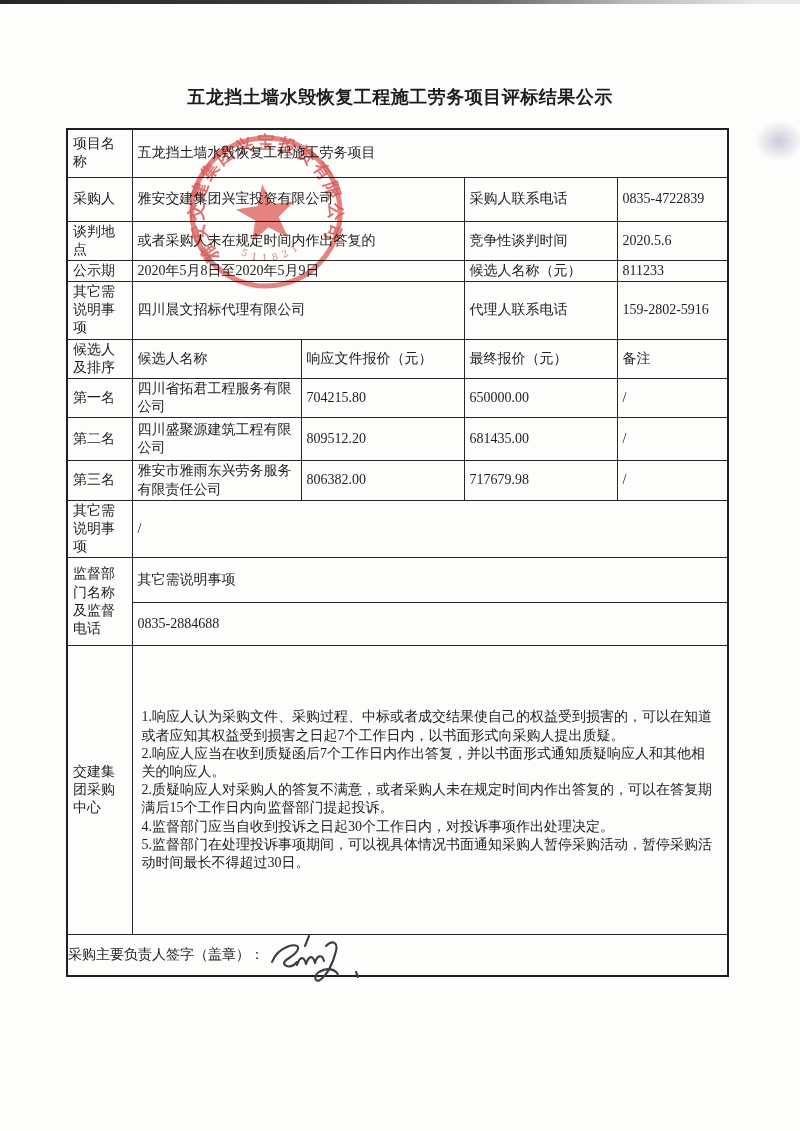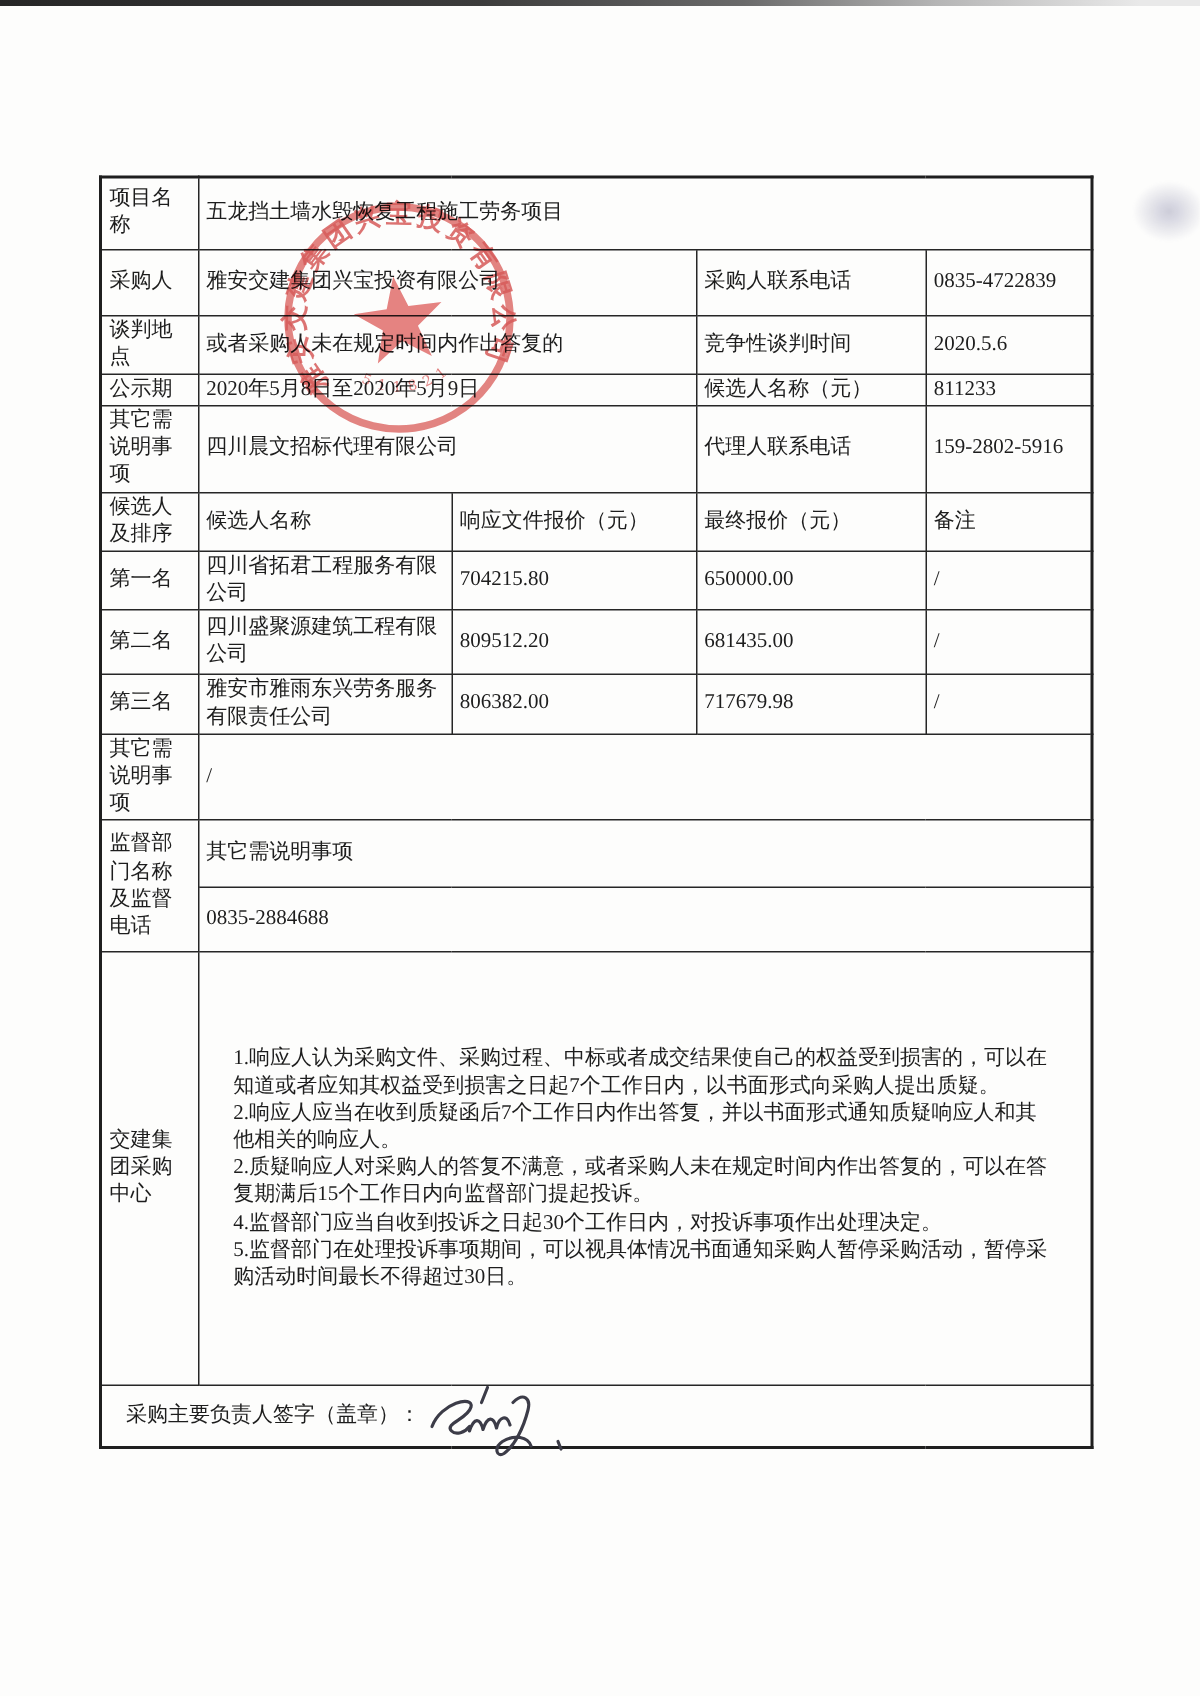--- a/index.html
+++ b/index.html
@@ -5,41 +5,42 @@
   html,body{margin:0;padding:0;background:#ffffff;}
   .page{position:relative;width:800px;height:1131px;background:#fefefdf;background:#fdfdfc;
         font-family:"Liberation Serif","DejaVu Serif",serif;color:#1d1d1d;overflow:hidden;}
   .scan-top{position:absolute;top:0;left:0;width:800px;height:4px;
         background:linear-gradient(90deg,#262626 0%,#3c3c3c 40%,#6a6a6a 62%,#b5b5b5 78%,#e9e9e9 95%);}
   .smudge{position:absolute;left:754px;top:120px;width:46px;height:42px;
         background:radial-gradient(ellipse at 55% 50%, rgba(135,135,168,.42), rgba(135,135,168,0) 68%);
         filter:blur(.6px);}
   .title{position:absolute;top:85px;left:0;width:800px;text-align:center;
         font-size:18px;font-weight:bold;letter-spacing:.5px;}
-  table.doc{position:absolute;left:66px;top:117px;width:661px;border-collapse:collapse;
+  table.doc{position:absolute;left:66px;top:128px;width:661px;border-collapse:collapse;
         table-layout:fixed;font-size:14px;border:2.4px solid #1f1f1f;}
   table.doc td{border:1.6px solid #262626;padding:1px 5px;vertical-align:middle;
         line-height:1.3;word-break:break-all;}
   .c{}
   .lbl{padding:1px 3px;}
-  .longcell{padding:8px 23px !important;line-height:1.62;}
-  .sigcell{padding:4px 16px !important;}
+  .longcell{padding:8px 9px !important;line-height:1.62;}
+  .sigcell{padding:4px 0 !important;}
   .sigwrap{display:flex;align-items:center;}
   .sig-svg{margin:-8px 0 -14px 4px;}
   .stamp{position:absolute;left:185px;top:131px;width:162px;height:162px;
         transform:rotate(-8deg);mix-blend-mode:multiply;opacity:.92;pointer-events:none;}
 </style>
 </head>
 <body>
 
 <div class="page">
 
   <div class="scan-top"></div>
   <div class="smudge"></div>
 
+  <div class="title">五龙挡土墙水毁恢复工程施工劳务项目评标结果公示</div>
 
   <table class="doc">
     <colgroup>
       <col style="width:65px">
         <col style="width:169px">
         <col style="width:163px">
       <col style="width:153px">
         <col style="width:111px">
     </colgroup>
 

